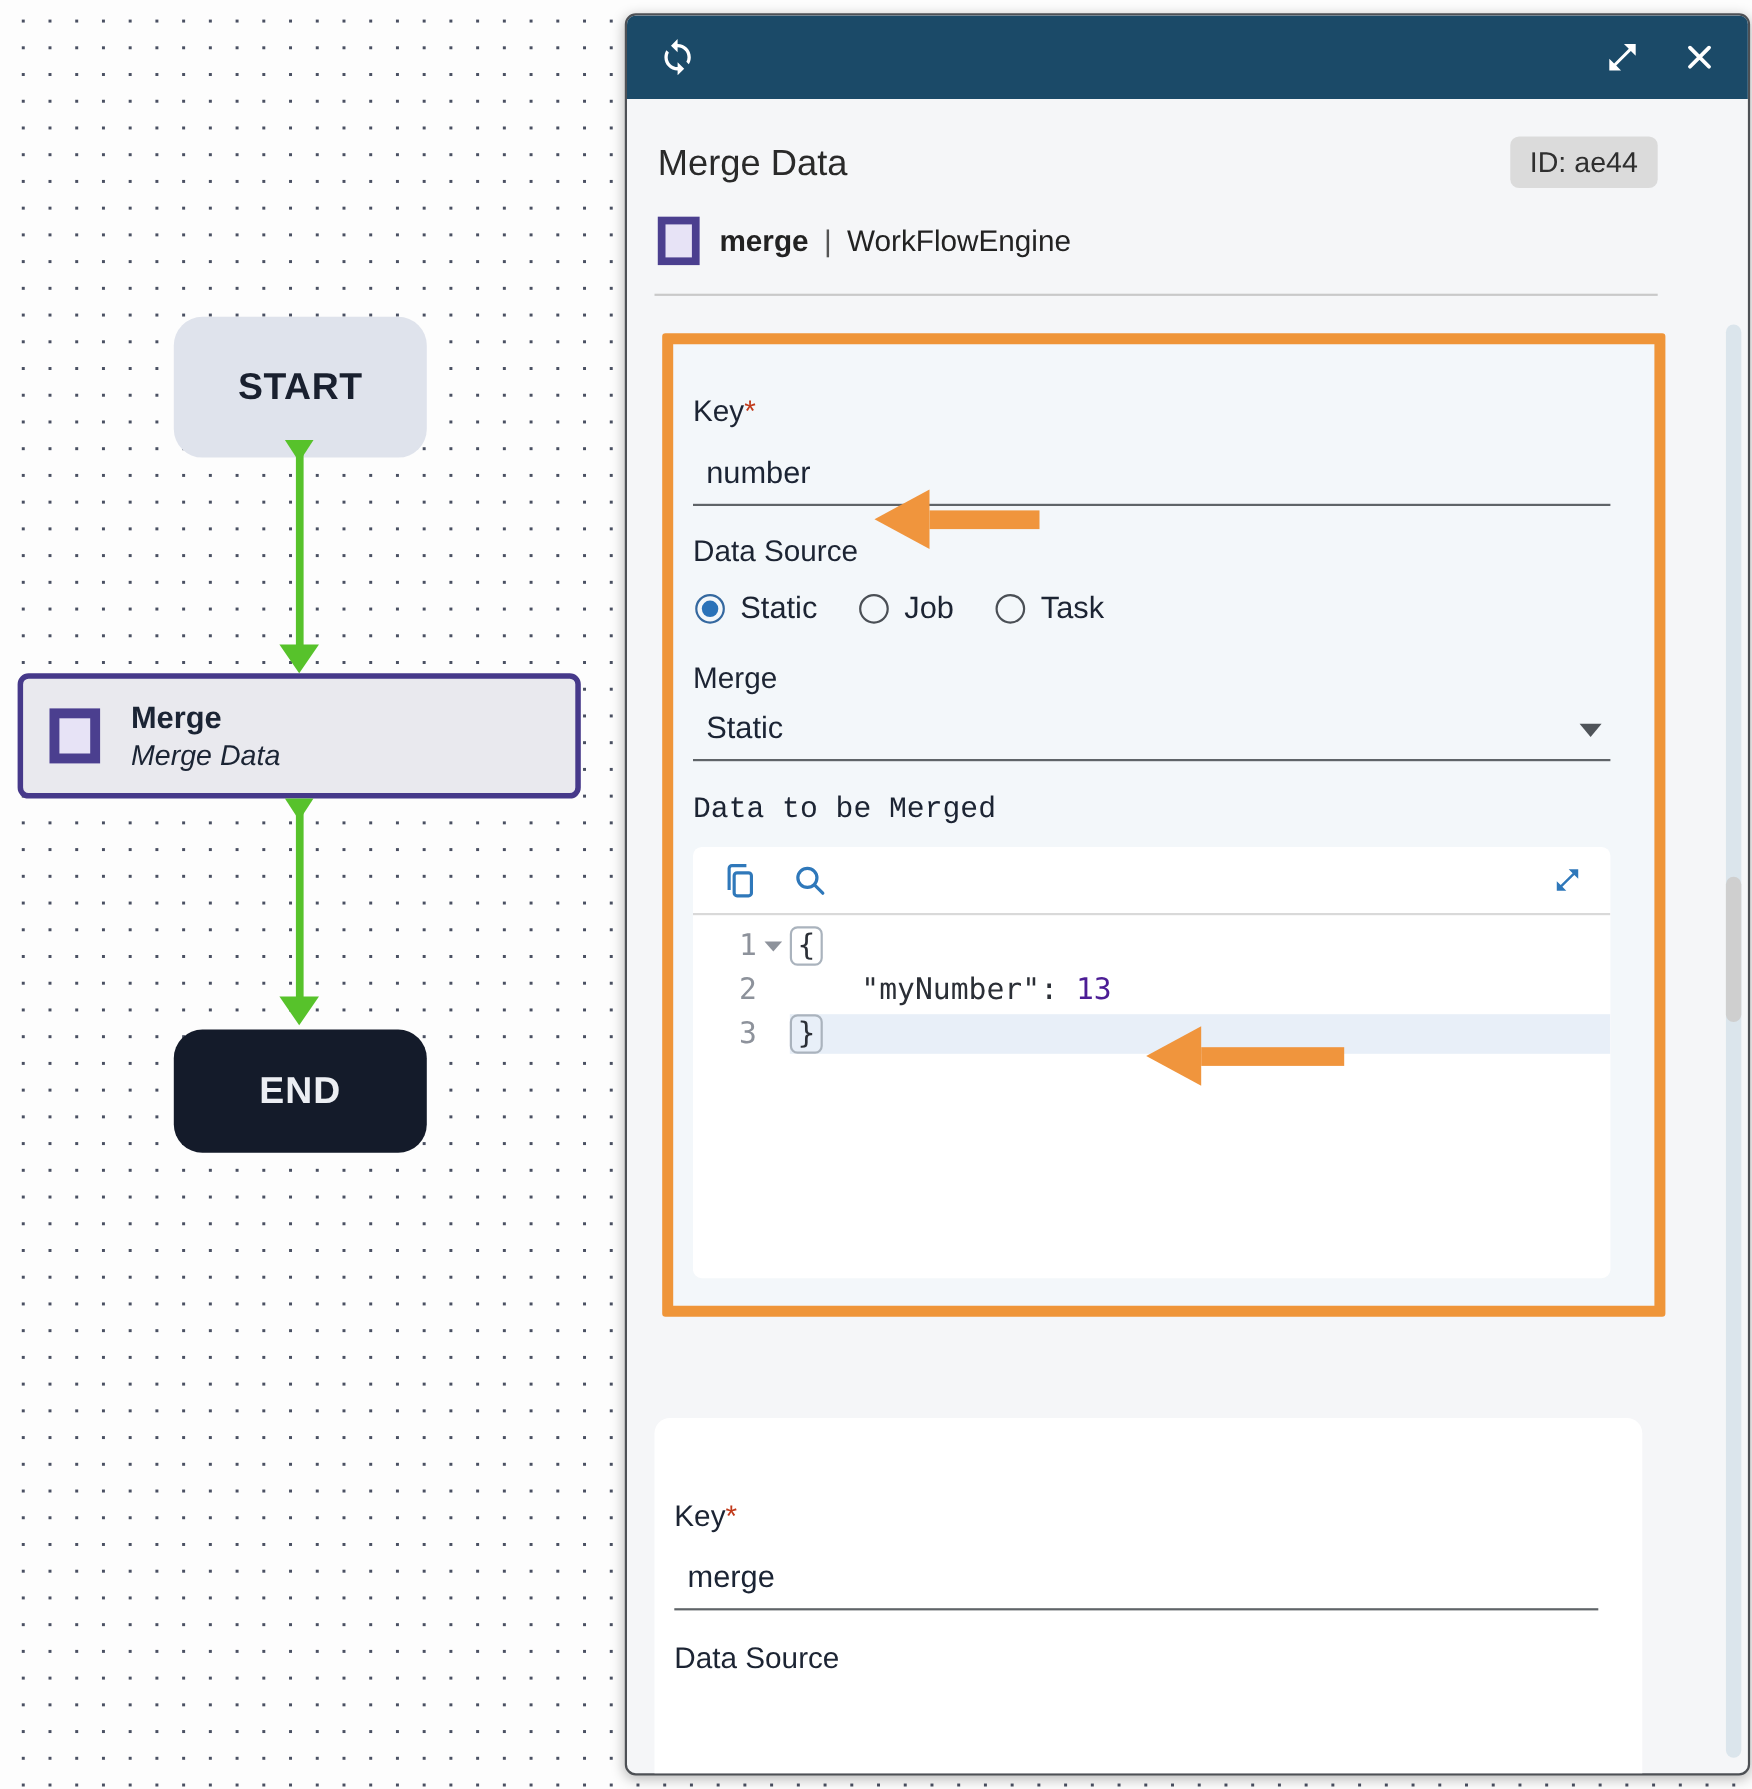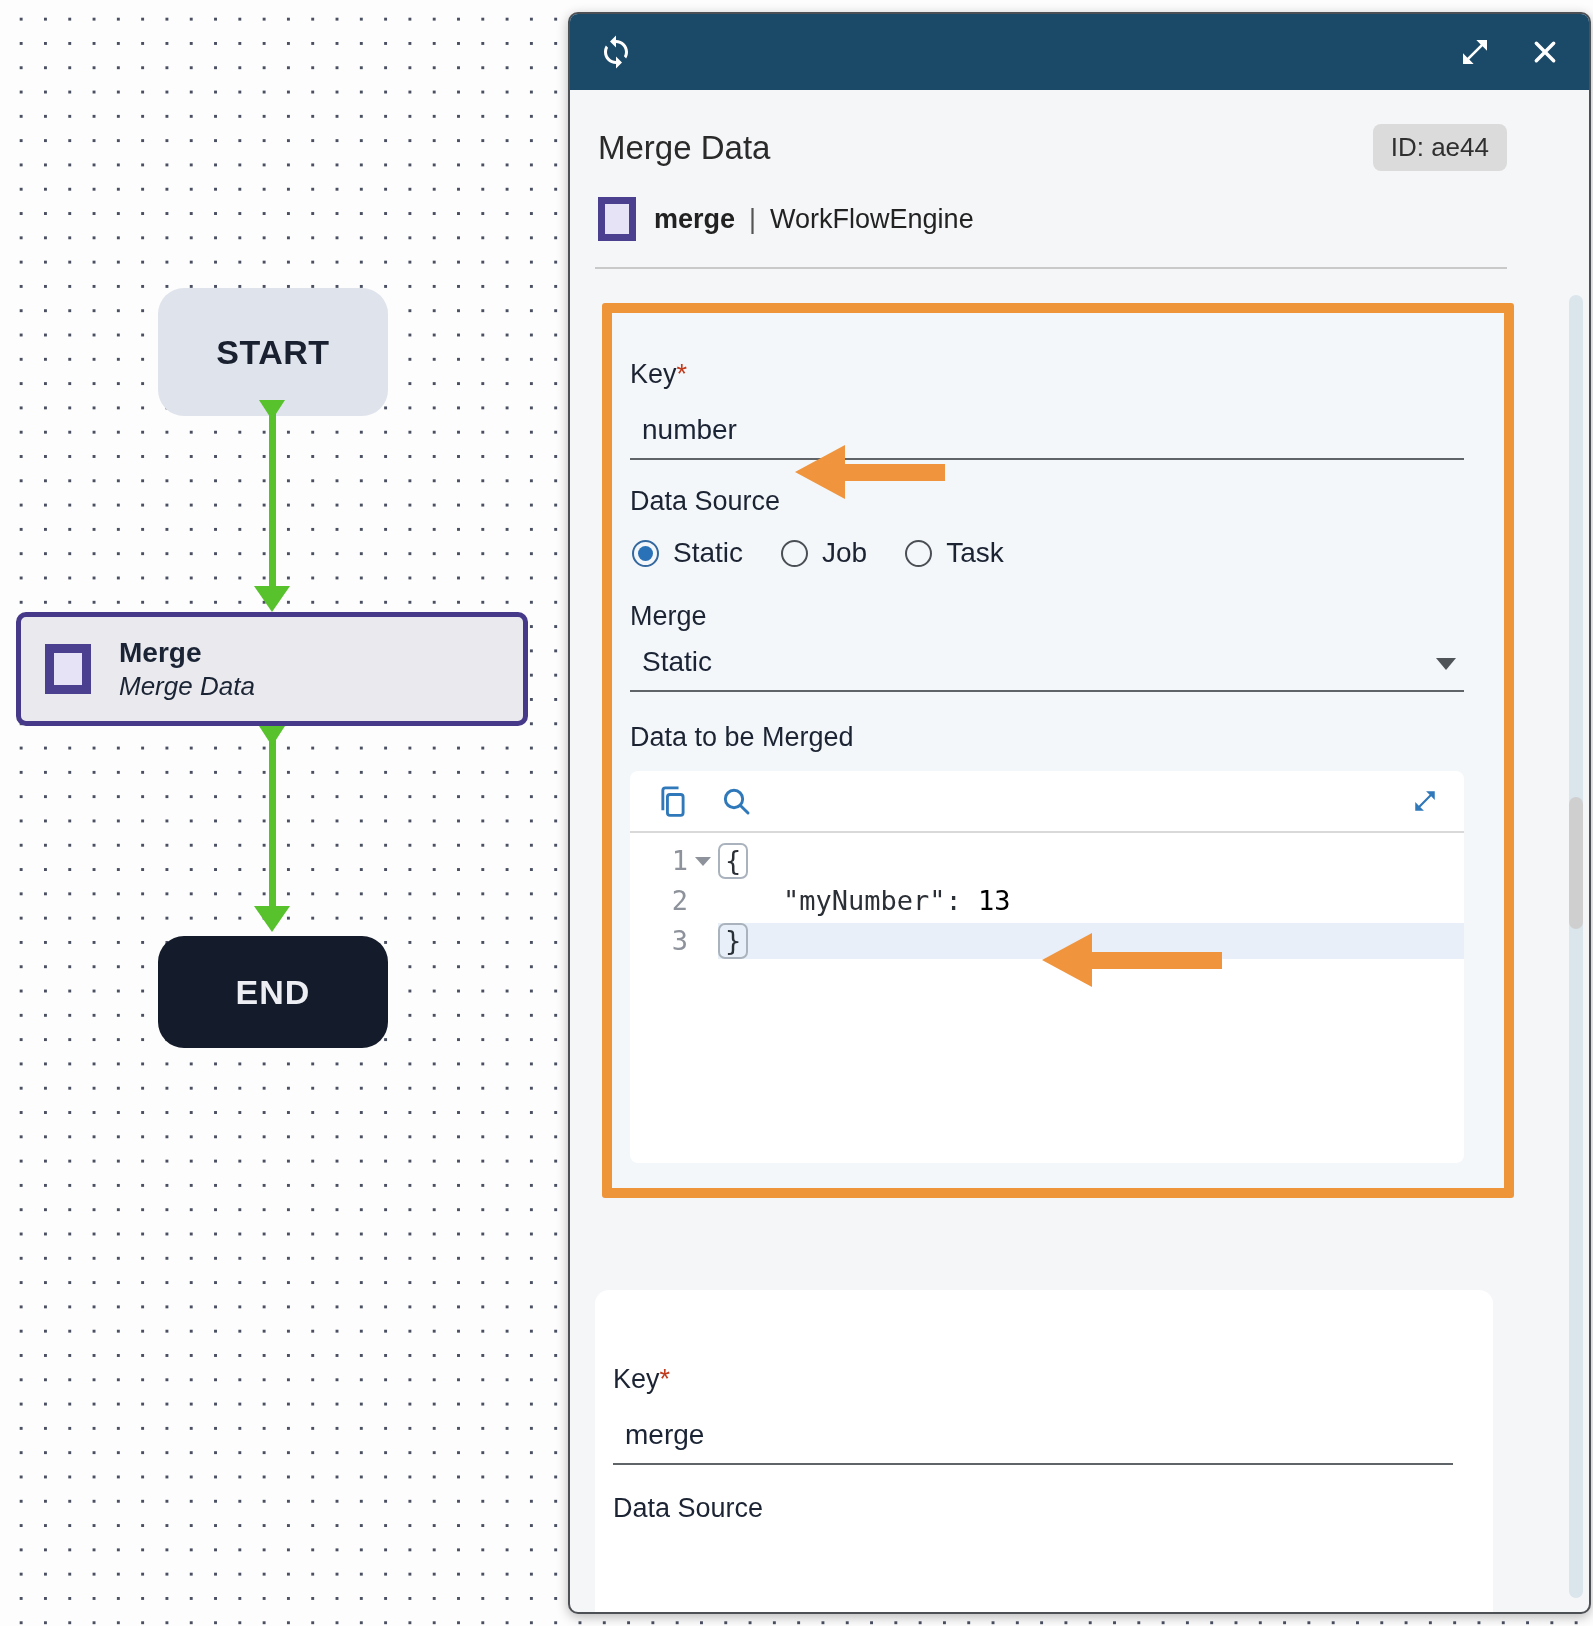--- a/index.html
+++ b/index.html
@@ -79,39 +79,39 @@
   .radio.selected { border-color:#34689f; }
   .radio.selected::after { content:""; width:15px; height:15px; border-radius:50%; background:#2a72b8; }
   .radio-label { font-size:28px; color:#1c2433; }
 
   .label-type { margin-top:30px; }
   .select-row { position:relative; margin-top:14px; }
   .caret { position:absolute; right:8px; top:12px; width:0; height:0;
     border-left:10px solid transparent; border-right:10px solid transparent;
     border-top:12px solid #4f5459; }
 
-  .label-merged { margin-top:30px; }
+  .label-merged { margin-top:30px;font-family:Liberation Mono, monospace; }
 
   
   .editor { margin-top:18px; height:392px; background:#fff; border-radius:8px; overflow:hidden; }
   .ed-toolbar { height:62px; display:flex; align-items:center; padding:0 26px; gap:32px;
     border-bottom:2px solid #d9d9d9; }
   .ed-toolbar .right { margin-left:auto; }
   .code-area { padding-top:8px; font-family:"DejaVu Sans Mono", monospace; font-size:27px;
     line-height:40px; color:#2b2f36; }
   .code-line { display:flex; align-items:center; }
   .gutter { width:58px; text-align:right; color:#8d929b; flex:none; }
   .fold { width:30px; flex:none; display:flex; align-items:center; justify-content:center; }
   .fold-caret { width:0; height:0; border-left:8px solid transparent; border-right:8px solid transparent;
     border-top:9px solid #8d929b; }
   .code-text { white-space:pre; flex:1; display:flex; align-items:center; }
   .code-text.active { background:#e8eff8; }
   .bracket { display:inline-block; border:2px solid #aab3bd; border-radius:7px; padding:0 5px;
     line-height:32px; }
-  .tok-num { color:#000000; }
+  .tok-num { color:#4c1d95; }
 
   
   .ann-arrow { position:absolute; display:flex; align-items:center; z-index:6; pointer-events:none; }
   .ann-head { width:0; height:0; border-top:27px solid transparent; border-bottom:27px solid transparent;
     border-right:50px solid #f0953d; }
   .ann-shaft { height:17px; background:#f0953d; }
   .arrow-key { left:183px; top:132px; }
   .arrow-key .ann-shaft { width:100px; }
   .arrow-value { left:430px; top:620px; }
   .arrow-value .ann-shaft { width:130px; }

